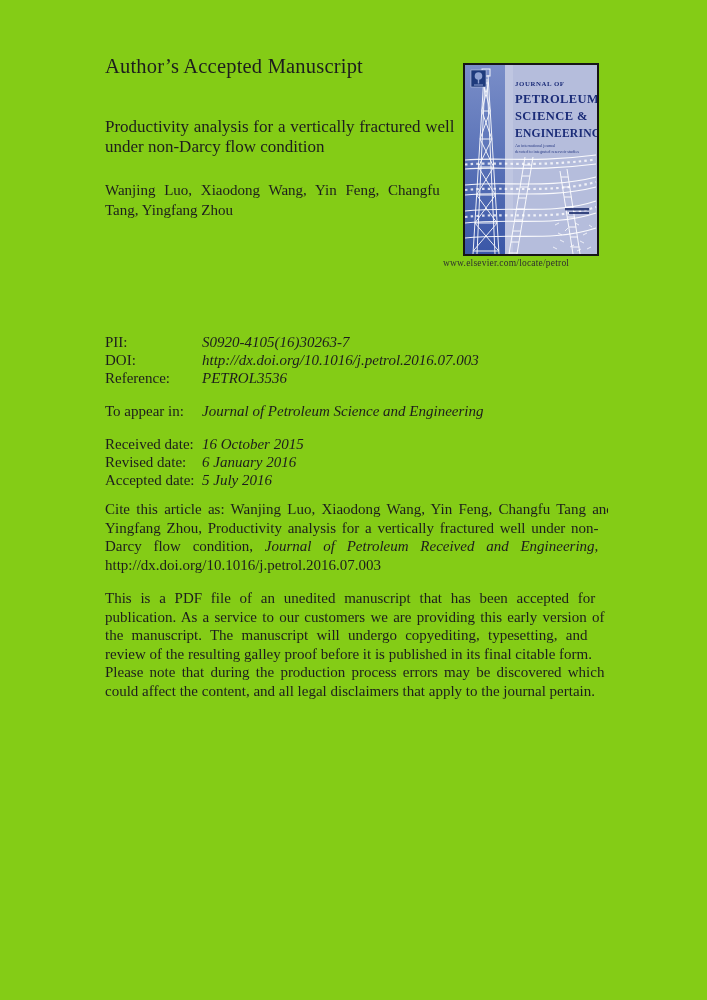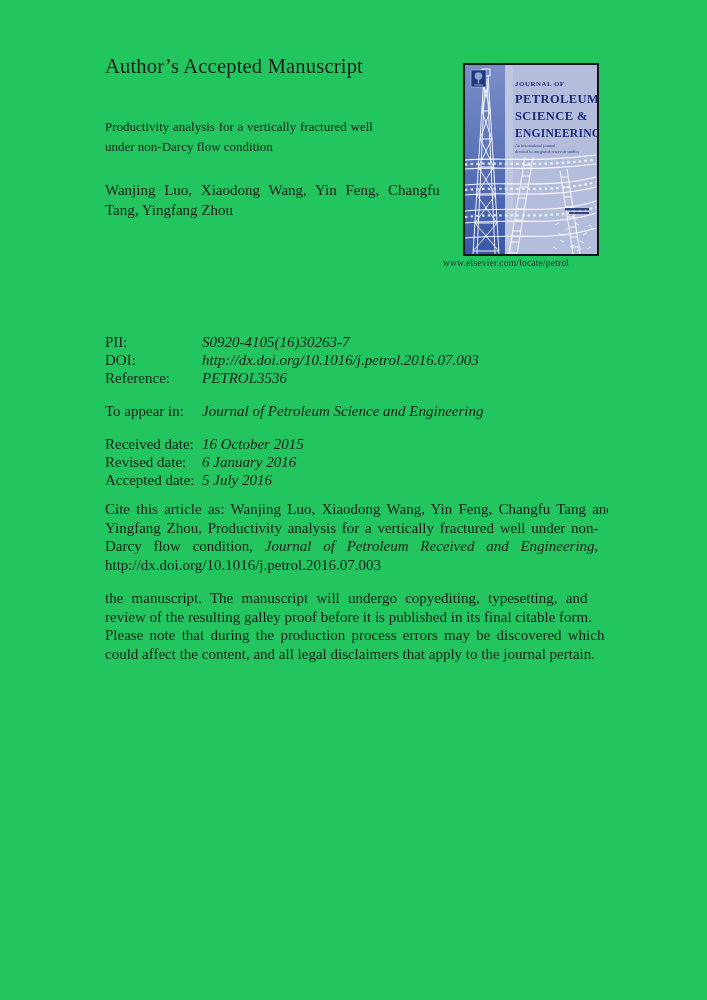--- a/index.html
+++ b/index.html
@@ -1,27 +1,27 @@
 <!DOCTYPE html>
 <html><head>
 <meta charset="utf-8">
 <style>
   html,body{margin:0;padding:0;}
   body{
     width:707px;height:1000px;background:#ffffff;
     font-family:"Liberation Serif","DejaVu Serif",serif;
     color:#1d1d1d;
   }
-  .page{position:relative;width:707px;height:1000px;overflow:hidden;background:#22c55e;}
+  .page{position:relative;width:707px;height:1000px;overflow:hidden;background:#84cc16;}
 
   .abs{position:absolute;}
 
   .heading{left:105px;top:55px;font-size:20.5px;letter-spacing:.2px;white-space:nowrap;}
 
-  .titleblock{left:105px;top:117px;width:330px;font-size:13px;}
+  .titleblock{left:105px;top:117px;width:330px;font-size:17px;}
   .titleblock .tline{height:19.5px;line-height:19.5px;white-space:nowrap;}
 
   .authorblock{left:105px;top:181px;width:330px;font-size:15px;}
   .authorblock .tline{height:19.5px;line-height:19.5px;white-space:nowrap;}
 
   .cover{left:443px;top:63px;width:132px;height:189px;border:2px solid #161616;background:#b5bddc;margin-left:20px;}
   .cover svg{display:block;}
   .coverurl{left:443px;top:258px;font-size:9.5px;color:#2e2e2e;letter-spacing:.2px;white-space:nowrap;}
 
   .metablock{left:105px;top:333px;font-size:15px;}
@@ -206,19 +206,21 @@
   </div>
 
   <div class="abs para citeblock">
     <div class="pline ws25">Cite this article as: Wanjing Luo, Xiaodong Wang, Yin Feng, Changfu Tang and</div>
     <div class="pline ws2">Yingfang Zhou, Productivity analysis for a vertically fractured well under non-</div>
     <div class="pline ws8"><span>Darcy flow condition,</span> <span class="it">Journal of Petroleum Received and Engineering,</span></div>
     <div class="pline">http://dx.doi.org/10.1016/j.petrol.2016.07.003</div>
   </div>
 
   <div class="abs para discblock">
+    <div class="pline ws5">This is a PDF file of an unedited manuscript that has been accepted for</div>
+    <div class="pline ws15">publication. As a service to our customers we are providing this early version of</div>
     <div class="pline ws45">the manuscript. The manuscript will undergo copyediting, typesetting, and</div>
     <div class="pline">review of the resulting galley proof before it is published in its final citable form.</div>
     <div class="pline ws25">Please note that during the production process errors may be discovered which</div>
     <div class="pline">could affect the content, and all legal disclaimers that apply to the journal pertain.</div>
   </div>
 
 </div>
 
 </body></html>

